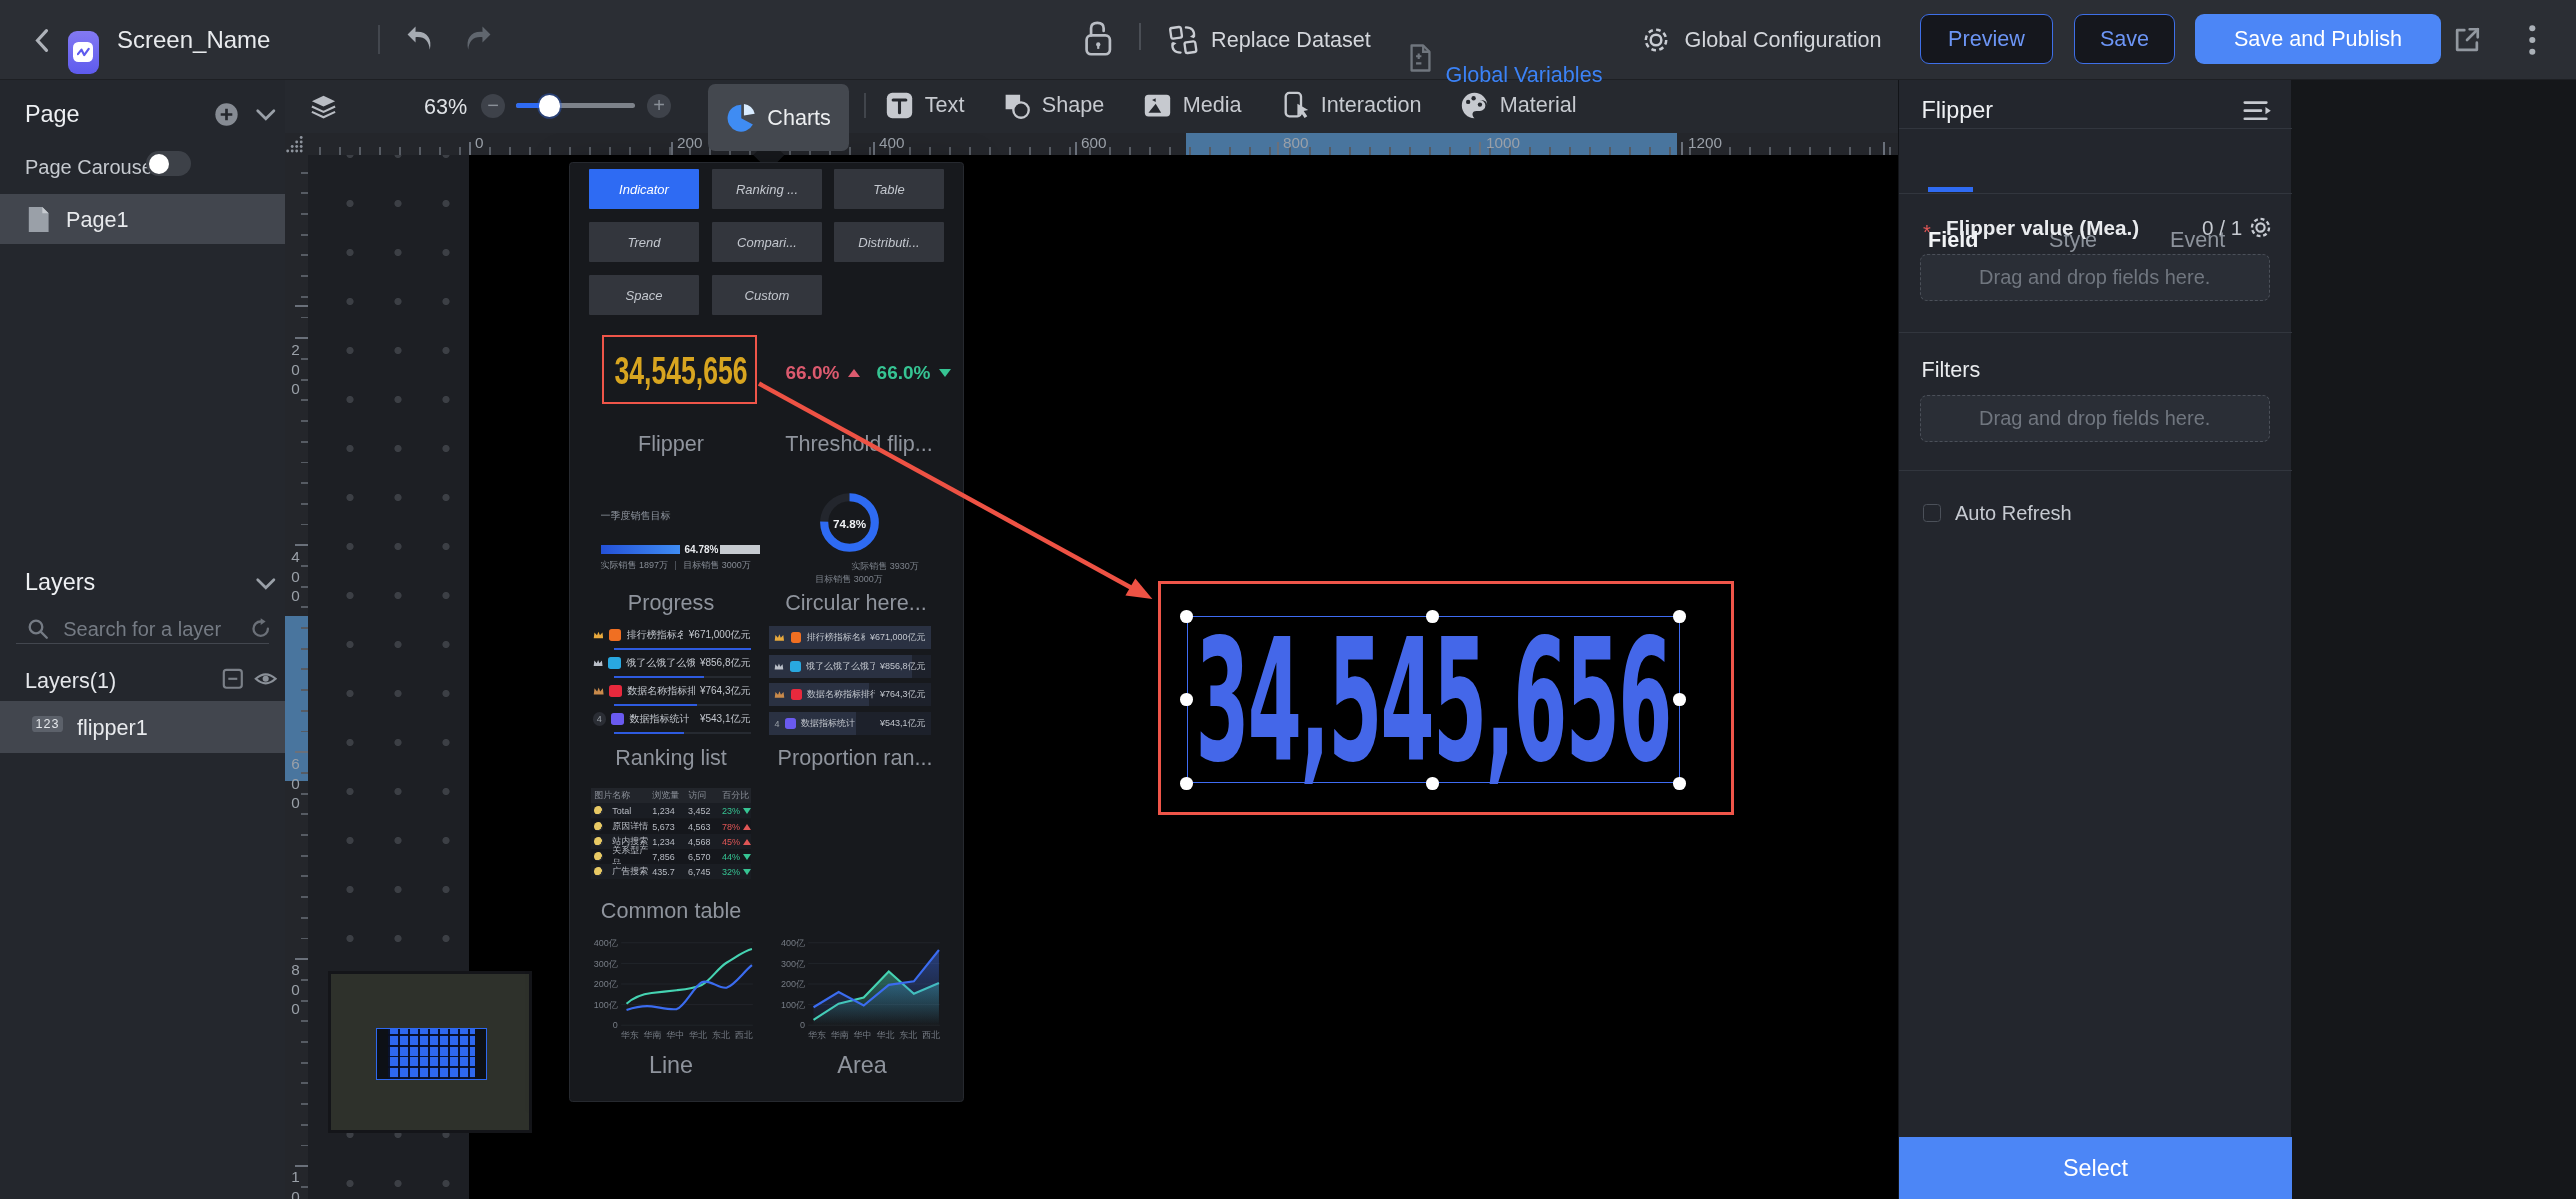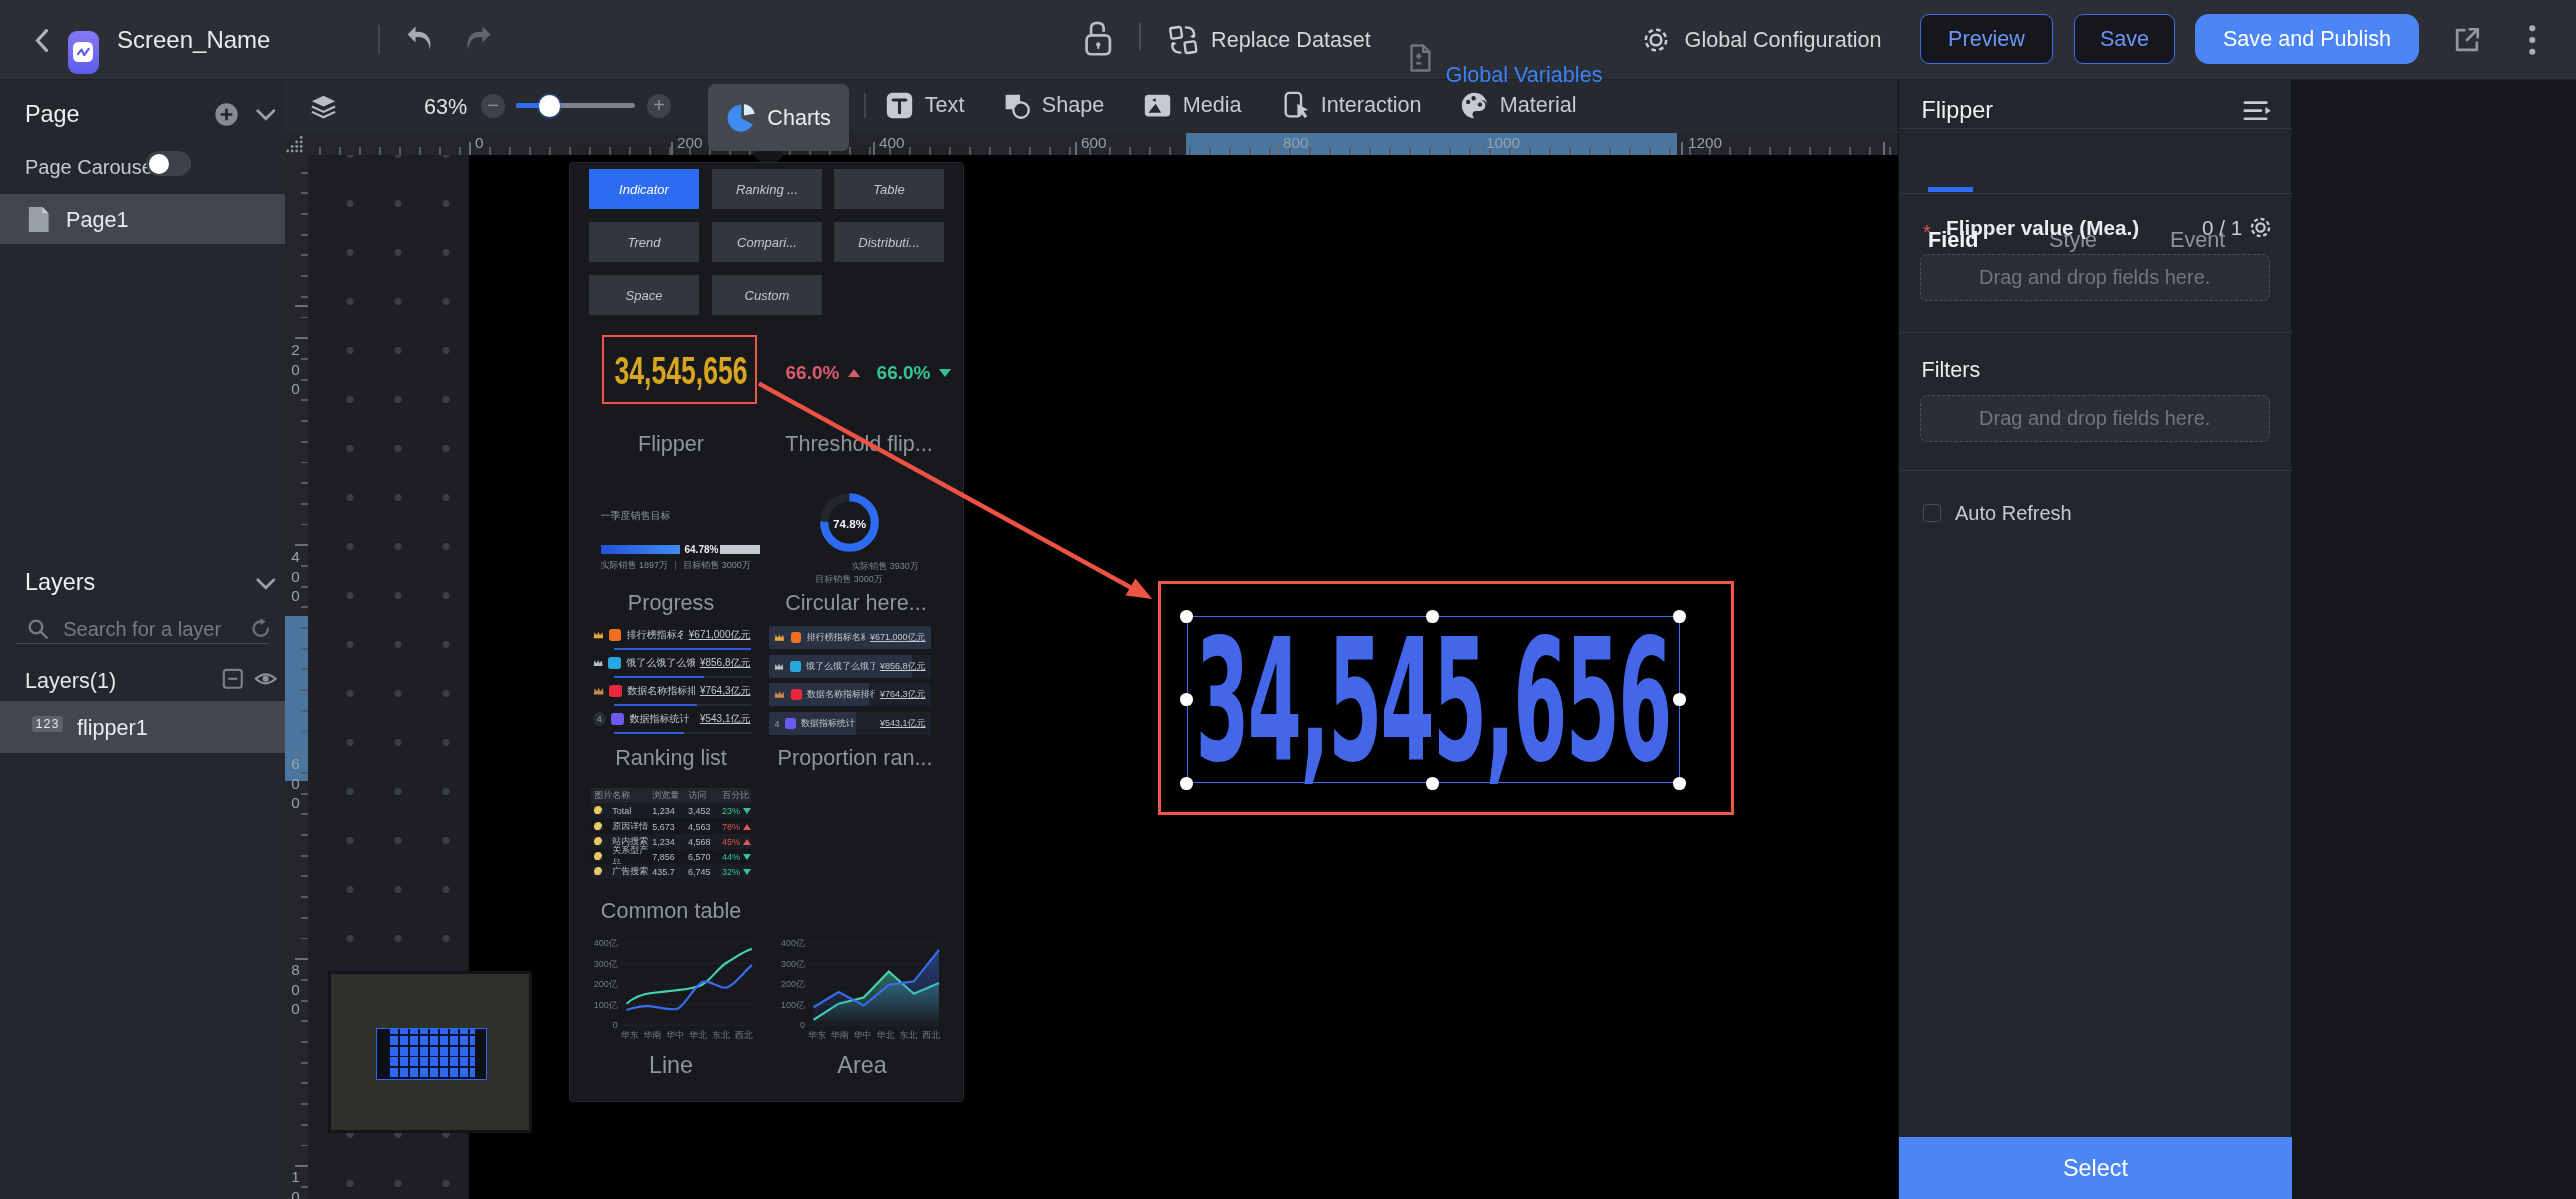--- a/index.html
+++ b/index.html
@@ -77,21 +77,21 @@
 .thumb-label{position:absolute;transform:translateX(-50%);font-size:21.6px;color:#8f949d;white-space:nowrap;cursor:pointer;}
 .digital{font-weight:700;white-space:nowrap;}
 .cn-tiny{font-size:9px;color:#868c95;white-space:nowrap;}
 .tri{width:0;height:0;border-left:6.3px solid transparent;border-right:6.3px solid transparent;}
 .tri.up{border-bottom:8px solid #dc5a6e;}
 .tri.down{border-top:8px solid #36c493;}
 .tri.s-up{border-left:4.5px solid transparent;border-right:4.5px solid transparent;border-bottom:6.3px solid #e05656;}
 .tri.s-down{border-left:4.5px solid transparent;border-right:4.5px solid transparent;border-top:6.3px solid #36c493;}
 .rank-row{position:absolute;width:158px;height:28px;}
 .rank-name{font-size:10px;color:#c3c7ce;white-space:nowrap;overflow:hidden;}
-.rank-val{font-size:10px;color:#c3c7ce;margin-left:auto;white-space:nowrap;text-decoration:underline;}
+.rank-val{font-size:10px;color:#c3c7ce;margin-left:auto;white-space:nowrap;}
 .rank-track{position:absolute;left:21.6px;right:0;bottom:3.6px;height:2.7px;background:#262a31;}
 .rank-fill{height:2.7px;background:#2e5be0;}
 .prop-row{position:absolute;width:162px;height:23.4px;background:#1d212b;}
 .prop-fill{position:absolute;left:0;top:0;height:23.4px;background:#2a3142;}
 .prop-in{position:relative;display:flex;align-items:center;height:23.4px;padding:0 5.4px;gap:5.4px;}
 .appic{width:12.6px;height:12.6px;border-radius:2.7px;flex:0 0 auto;}
 .tbl-row{position:absolute;left:589px;width:160px;height:15.3px;display:flex;align-items:center;font-size:9px;color:#b8bcc4;}
 .tc0{width:21.6px;display:flex;justify-content:flex-start;padding-left:3.6px;box-sizing:border-box;}
 .tc1{width:40px;}.tc2{width:36px;}.tc3{width:34px;}
 .tc4{flex:1;display:flex;align-items:center;gap:2.7px;}
@@ -193,21 +193,21 @@
         <svg width="32" height="36" viewBox="0 0 36 40">
           <circle cx="18" cy="20" r="6" fill="none" stroke="#c9ccd2" stroke-width="2.8"></circle>
           <circle cx="18" cy="20" r="11.5" fill="none" stroke="#c9ccd2" stroke-width="2.8" stroke-dasharray="5.2 3.8"></circle>
         </svg>
       </span>
       <span class="tb-label" style="line-height:40px;">Global Configuration</span>
     </div>
 
     <div class="ab tb-btn ghost" style="left:1920px;top:14.4px;width:133px;">Preview</div>
     <div class="ab tb-btn ghost" style="left:2074px;top:14.4px;width:101px;">Save</div>
-    <div class="ab tb-btn solid" style="left:2195px;top:14.4px;width:224px;border-radius:14px;">Save and Publish</div>
+    <div class="ab tb-btn solid" style="left:2195px;top:14.4px;width:246px;">Save and Publish</div>
 
     <div class="ab" style="left:2450px;top:23.4px;">
       <svg width="34" height="34" viewBox="0 0 38 38">
         <path d="M16 8 L8 8 L8 30 L30 30 L30 22" fill="none" stroke="#9298a0" stroke-width="3" stroke-linecap="round" stroke-linejoin="round"></path>
         <path d="M22 7 L31 7 L31 16" fill="none" stroke="#9298a0" stroke-width="3" stroke-linecap="round"></path>
         <path d="M31 7 L19 19" stroke="#9298a0" stroke-width="3" stroke-linecap="round"></path>
       </svg>
     </div>
     <div class="ab" style="left:2526px;top:21.6px;">
       <svg width="12.6" height="36" viewBox="0 0 14 40">

